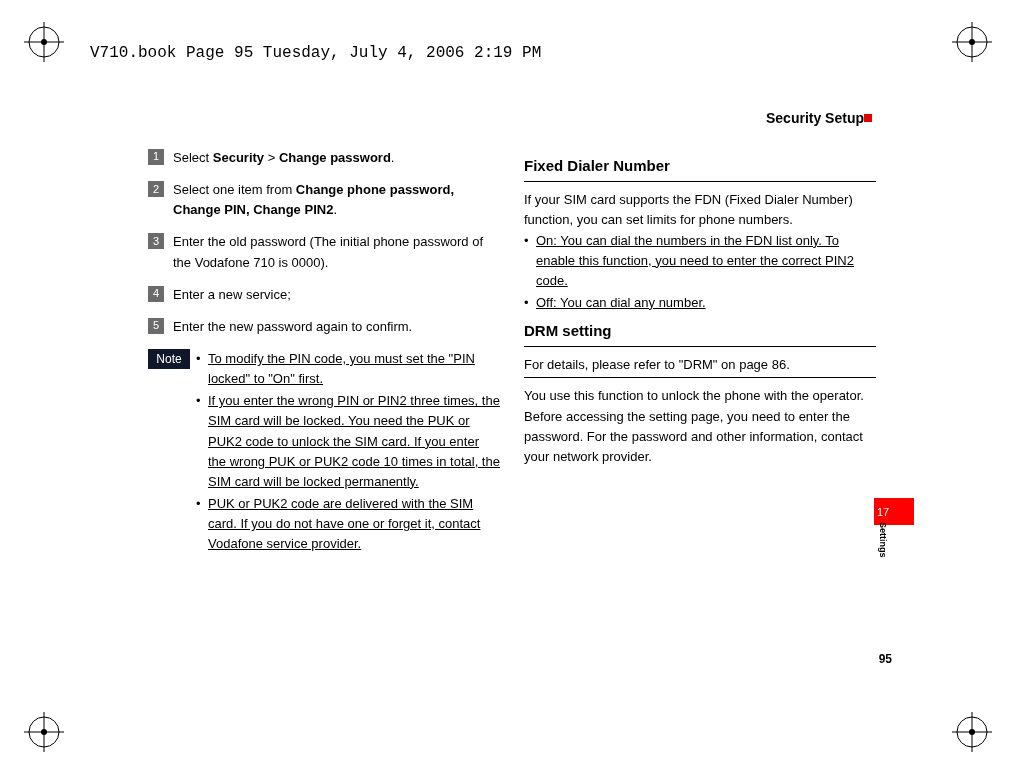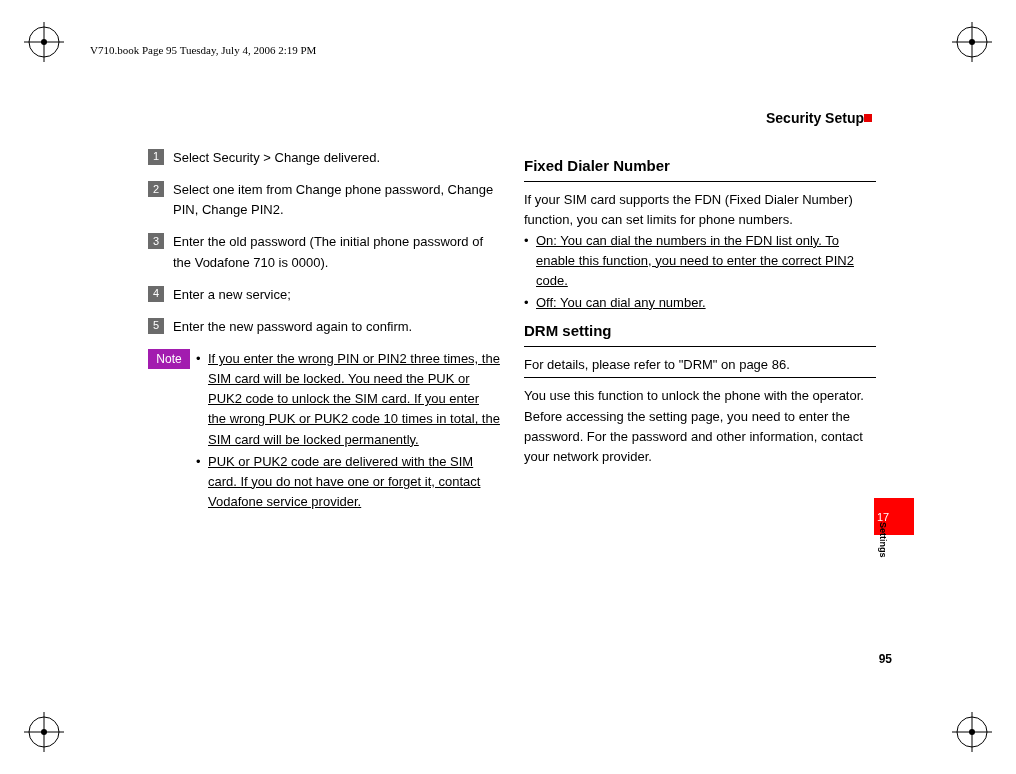--- a/index.html
+++ b/index.html
@@ -20,22 +20,22 @@
     }
     .corner-ornament svg { width: 40px; height: 40px; }
     .tl { top: 22px; left: 24px; }
     .tr { top: 22px; right: 24px; }
     .bl { bottom: 22px; left: 24px; }
     .br { bottom: 22px; right: 24px; }
     .header-line {
       position: absolute;
       top: 44px;
       left: 90px;
-      font-family: Liberation Serif, serif;
-      font-size: 11px;
+      font-family: Liberation Mono, monospace;
+      font-size: 16px;
       color: #000;
     }
     .page-title-area {
       position: absolute;
       top: 110px;
       right: 144px;
       text-align: right;
       font-weight: bold;
       font-size: 14px;
       display: flex;
@@ -83,21 +83,21 @@
     .note-block {
       display: flex;
       align-items: flex-start;
       gap: 6px;
       margin-top: 4px;
     }
     .note-label {
       display: inline-flex;
       align-items: center;
       justify-content: center;
-      background: #a21caf;
+      background: #0f172a;
       color: #fff;
       font-size: 12px;
       padding: 2px 4px;
       width: 34px;
       height: 16px;
       flex-shrink: 0;
     }
     .note-body {
       flex: 1;
     }
@@ -127,21 +127,21 @@
     .underline {
       border-bottom: 1px solid #000;
       margin-bottom: 8px;
       height: 2px;
     }
     .right-tab {
       position: absolute;
       top: 498px;
       right: 102px;
       width: 40px;
-      height: 37px;
+      height: 27px;
       background: #ff0000;
       display: flex;
       align-items: center;
       justify-content: flex-start;
     }
     .right-tab-num {
       color: #fff;
       font-size: 11px;
       width: 18px;
       text-align: center;
@@ -154,21 +154,21 @@
       font-size: 9px;
       font-weight: bold;
     }
     .page-number {
       position: absolute;
       bottom: 108px;
       right: 124px;
       font-weight: bold;
       font-size: 12px;
     }
-    b { font-weight: normal; }
+    b { font-weight: bold; }
   </style>
 </head>
 <body>
 
 <div class="corner-ornament tl">
   <svg viewBox="0 0 40 40">
       <circle cx="20" cy="20" r="15" fill="none" stroke="#000" stroke-width="1"></circle>
       <line x1="20" y1="0" x2="20" y2="40" stroke="#000"></line>
       <line x1="0" y1="20" x2="40" y2="20" stroke="#000"></line>
       <circle cx="20" cy="20" r="3" fill="#000"></circle>
@@ -206,21 +206,21 @@
   <span class="red-square"></span>
 </div>
 
 <div class="content">
 
   <div class="col">
 
     <div class="num-step">
       <span class="num-box">1</span>
       <span class="step-text">
-        <span>Select </span><b>Security</b><span> &gt; </span><b>Change delivered</b><span>.</span>
+        <span>Select </span><b>Security</b><span> &gt; </span><b>Change password</b><span>.</span>
       </span>
     </div>
 
     <div class="num-step">
       <span class="num-box">2</span>
       <span class="step-text">
         <span>Select one item from </span><b>Change phone password, Change PIN, Change PIN2</b><span>.</span>
       </span>
     </div>
 
@@ -236,20 +236,21 @@
 
     <div class="num-step">
       <span class="num-box">5</span>
       <span class="step-text">Enter the new password again to confirm.</span>
     </div>
 
     <div class="note-block">
       <span class="note-label">Note</span>
       <div class="note-body">
         <ul>
+          <li>To modify the PIN code, you must set the "PIN locked" to "On" first.</li>
           <li>If you enter the wrong PIN or PIN2 three times, the SIM card will be locked. You need the PUK or PUK2 code to unlock the SIM card. If you enter the wrong PUK or PUK2 code 10 times in total, the SIM card will be locked permanently.</li>
           <li>PUK or PUK2 code are delivered with the SIM card. If you do not have one or forget it, contact Vodafone service provider.</li>
         </ul>
       </div>
     </div>
   </div>
 
   <div class="col">
     <div class="subheading">Fixed Dialer Number</div>
     <div class="underline"></div>

